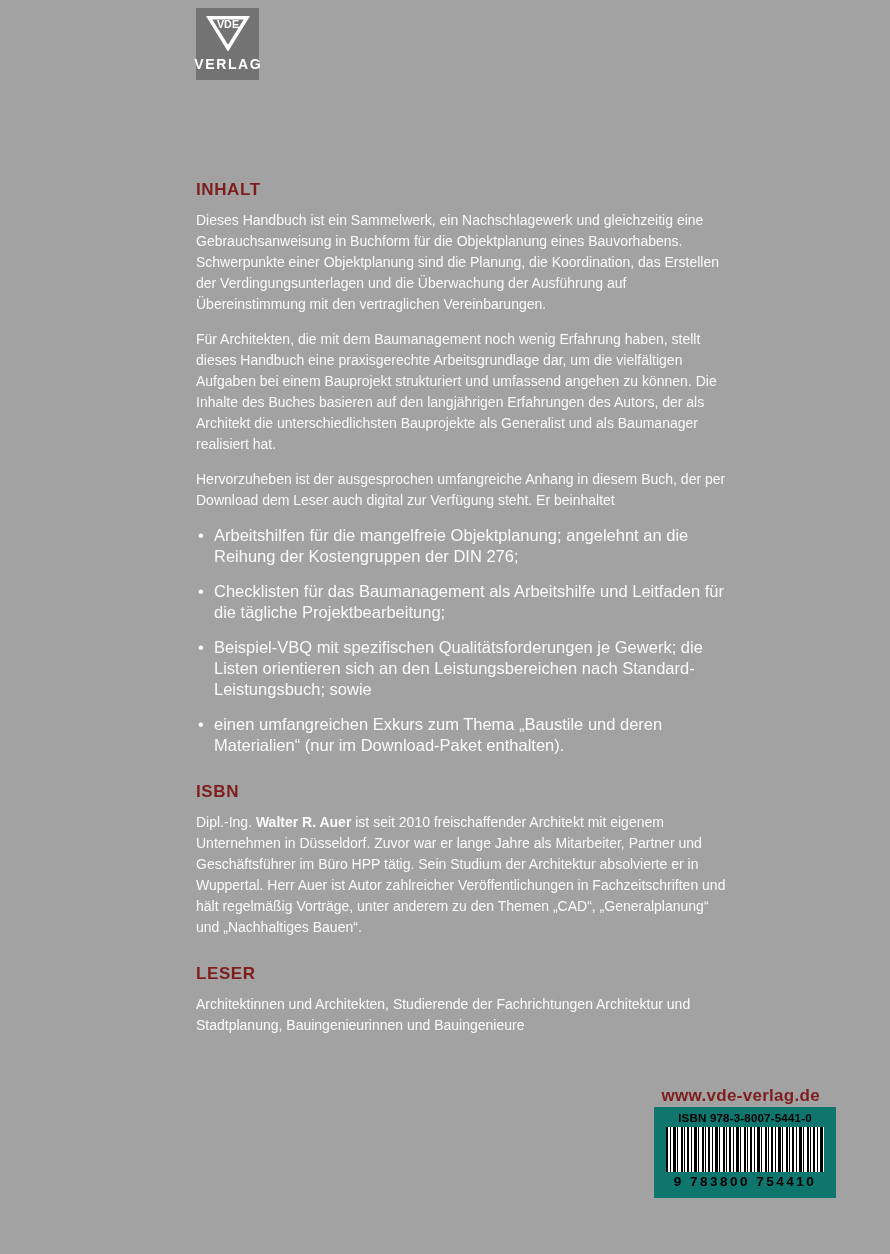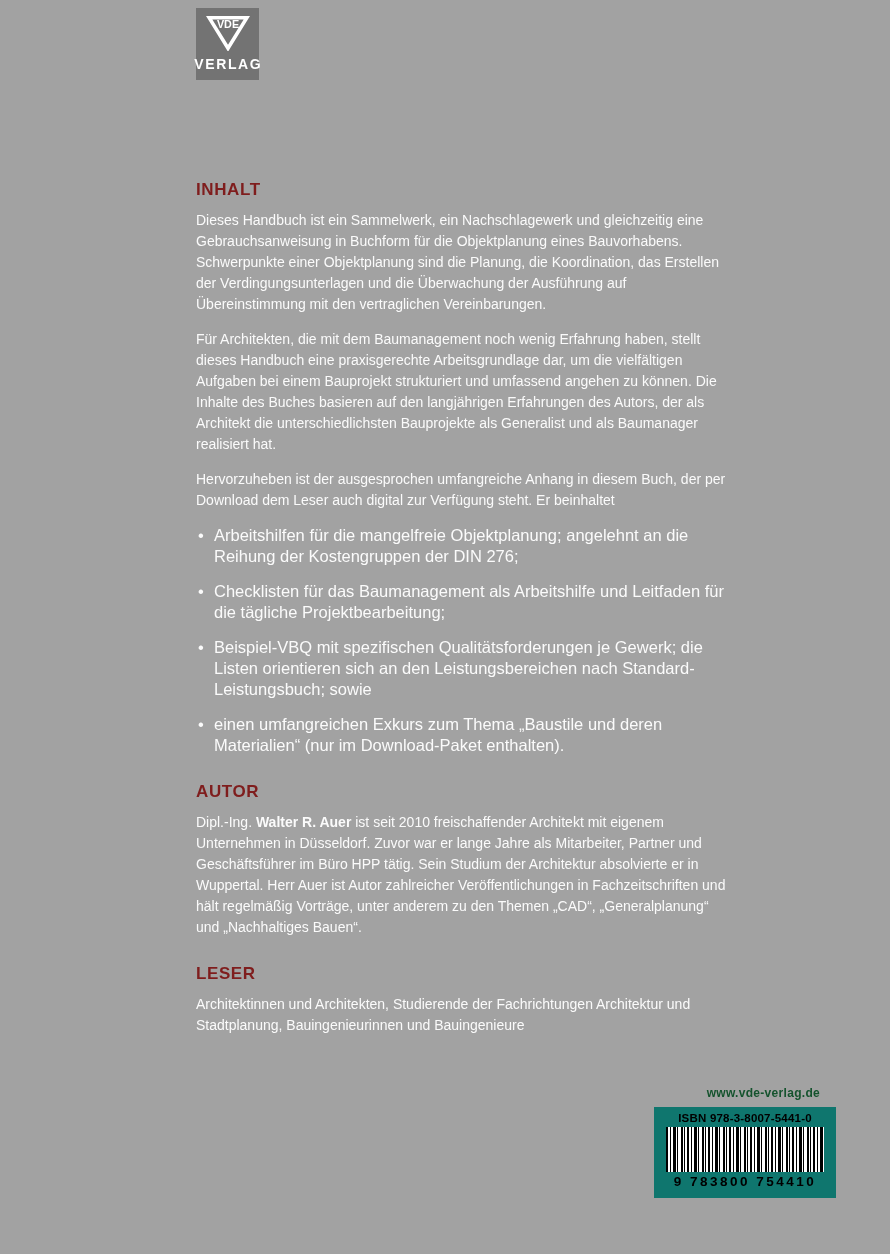--- a/index.html
+++ b/index.html
@@ -79,23 +79,23 @@
     left: 2px;
     top: 0;
   }
   .bold-name { font-weight: bold; }
 
   
   .website {
     position: absolute;
     top: 1086px;
     right: 70px;
-    font-size: 12px;
-    font-weight: bold;
-    color: #14532d;
+    font-size: 17px;
+    font-weight: bold;
+    color: #7f1d1d;
     letter-spacing: 0.3px;
   }
   .barcode-box {
     position: absolute;
     left: 654px;
     top: 1107px;
     width: 182px;
     height: 91px;
     background: #0f766e;
     color: #000000;
@@ -172,21 +172,21 @@
           <span>Beispiel-VBQ mit spezifischen Qualitätsforderungen je Gewerk; die Listen orientieren sich an den Leistungsbereichen nach Standard-Leistungsbuch; sowie</span>
         </li>
         <li>
           <span class="dot">•</span>
           <span>einen umfangreichen Exkurs zum Thema „Baustile und deren Materialien“ (nur im Download-Paket enthalten).</span>
         </li>
       </ul>
     </section>
 
     <section>
-      <h2>AUTOR</h2>
+      <h2>ISBN</h2>
       <p><span>Dipl.-Ing. </span><span class="bold-name">Walter R. Auer</span><span> ist seit 2010 freischaffender Architekt mit eigenem Unternehmen in Düsseldorf. Zuvor war er lange Jahre als Mitarbeiter, Partner und Geschäftsführer im Büro HPP tätig. Sein Studium der Architektur absolvierte er in Wuppertal. Herr Auer ist Autor zahlreicher Veröffentlichungen in Fachzeitschriften und hält regelmäßig Vorträge, unter anderem zu den Themen „CAD“, „Generalplanung“ und „Nachhaltiges Bauen“.</span></p>
     </section>
 
     <section>
       <h2>LESER</h2>
       <p>Architektinnen und Architekten, Studierende der Fachrichtungen Architektur und Stadtplanung, Bauingenieurinnen und Bauingenieure</p>
     </section>
 
   </div>
 

